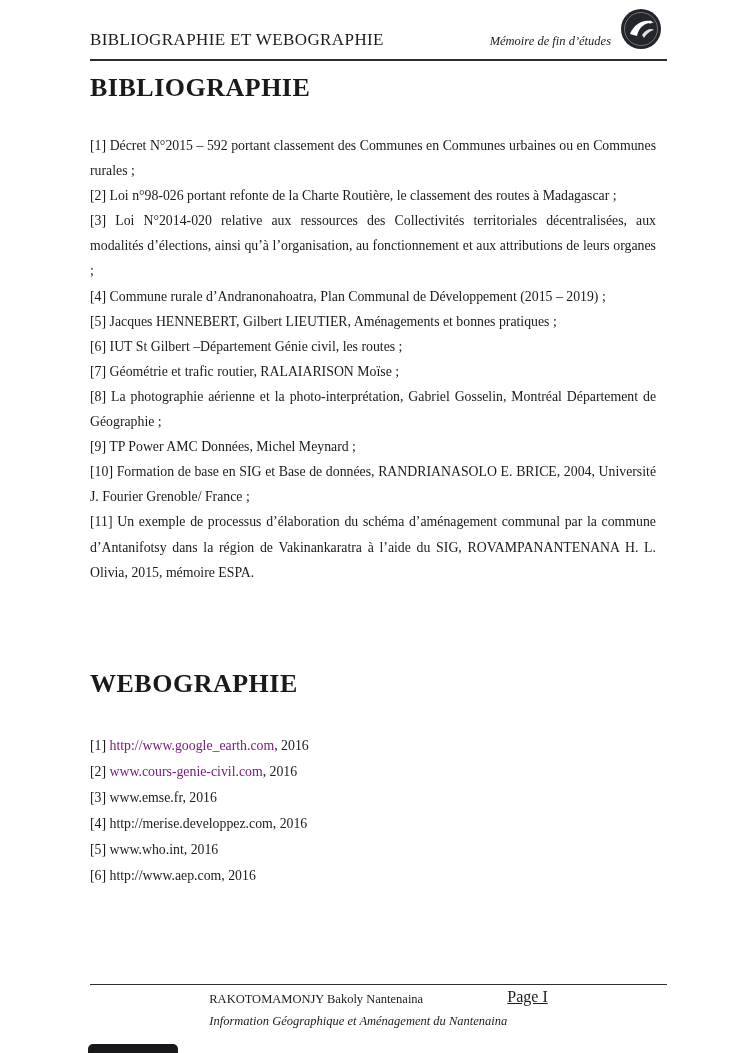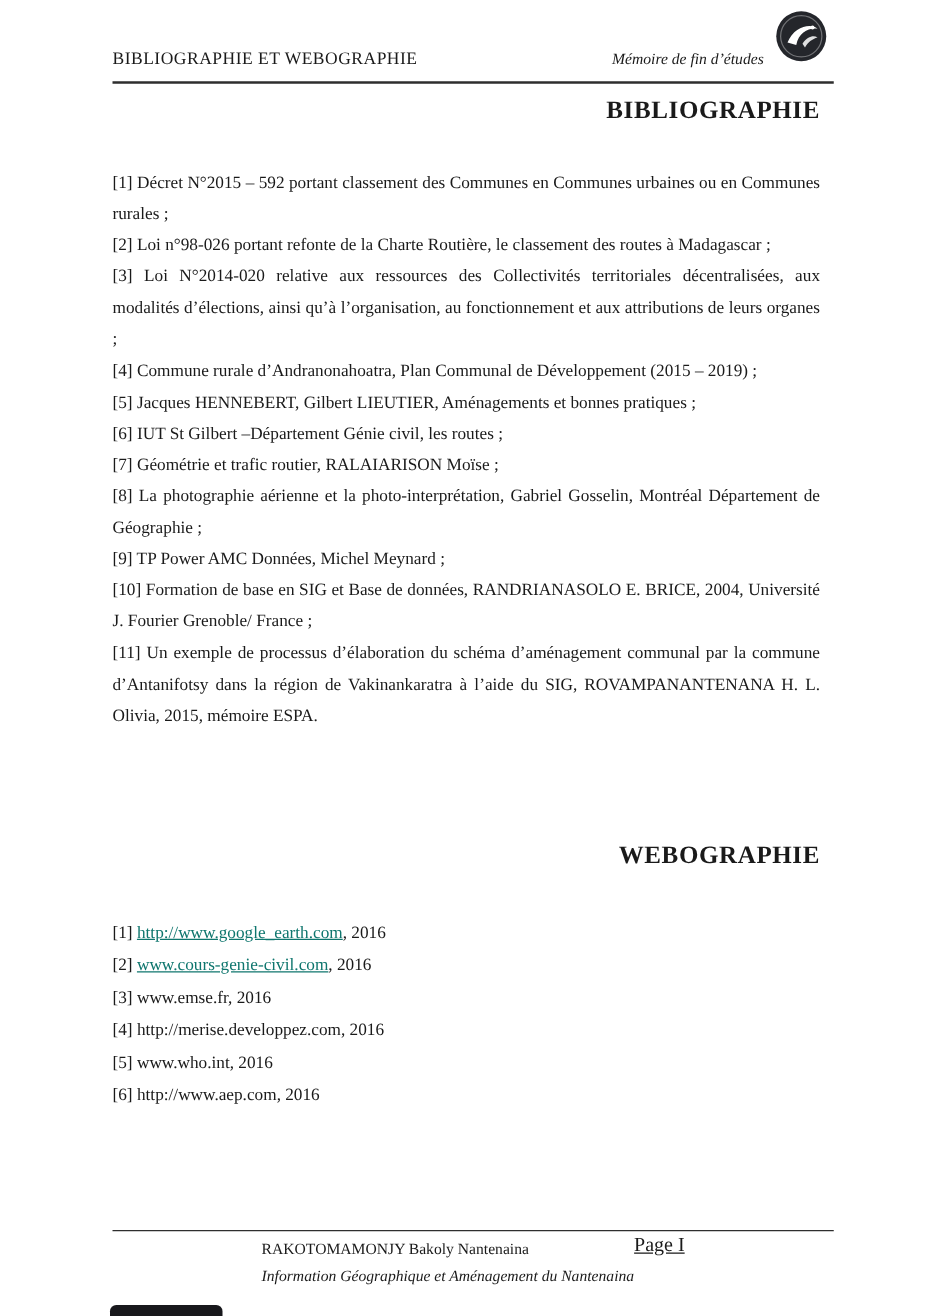--- a/index.html
+++ b/index.html
@@ -4,34 +4,34 @@
 <style>
   html,body{margin:0;padding:0;background:#ffffff;}
   body{width:745px;height:1053px;position:relative;overflow:hidden;
        font-family:"Liberation Serif", serif;color:#1a1a1a;}
   .page{position:absolute;inset:0;background:#ffffff;}
 
   
   .header-row{position:absolute;left:90px;top:30px;width:577px;
               display:flex;justify-content:space-between;align-items:baseline;
               border-bottom:2px solid #2e2e2e;padding-bottom:9px;}
-  .header-left{font-size:14px;letter-spacing:.4px;margin-top:10px;}
+  .header-left{font-size:17px;letter-spacing:.4px;}
   .header-right{font-size:12.5px;font-style:italic;padding-right:56px;}
   .logo{position:absolute;left:620px;top:8px;width:42px;height:42px;}
 
   
   .content{position:absolute;left:90px;top:54px;width:566px;}
-  .doc-title{text-align:right;font-weight:bold;font-size:20px;line-height:26px;
+  .doc-title{text-align:left;font-weight:bold;font-size:26px;line-height:26px;
              margin:21px 0 0 0;letter-spacing:.5px;}
   .bib-list{margin-top:32px;}
   .bib-list p{margin:0;font-size:13.8px;line-height:25.1px;text-align:justify;}
   .web-title{margin-top:86px;}
   .web-list{margin-top:36px;}
   .web-list p{margin:0;font-size:13.8px;line-height:26px;}
-  a.weblink{color:#0f766e;text-decoration:underline;cursor:pointer;}
+  a.weblink{color:#701a75;cursor:pointer;}
 
   
   .footer{position:absolute;left:90px;top:984px;width:577px;
           border-top:1.5px solid #2e2e2e;padding-top:7px;
           display:flex;justify-content:center;align-items:flex-start;}
   .footer-left div{font-size:12.5px;}
   .footer-program{margin-top:7px;font-style:italic;font-size:12.5px;}
   .footer-page{font-size:16px;margin-top:-4px;text-decoration:underline;}
 
   .bottom-artifact{position:absolute;left:88px;top:1044px;width:90px;height:9px;

